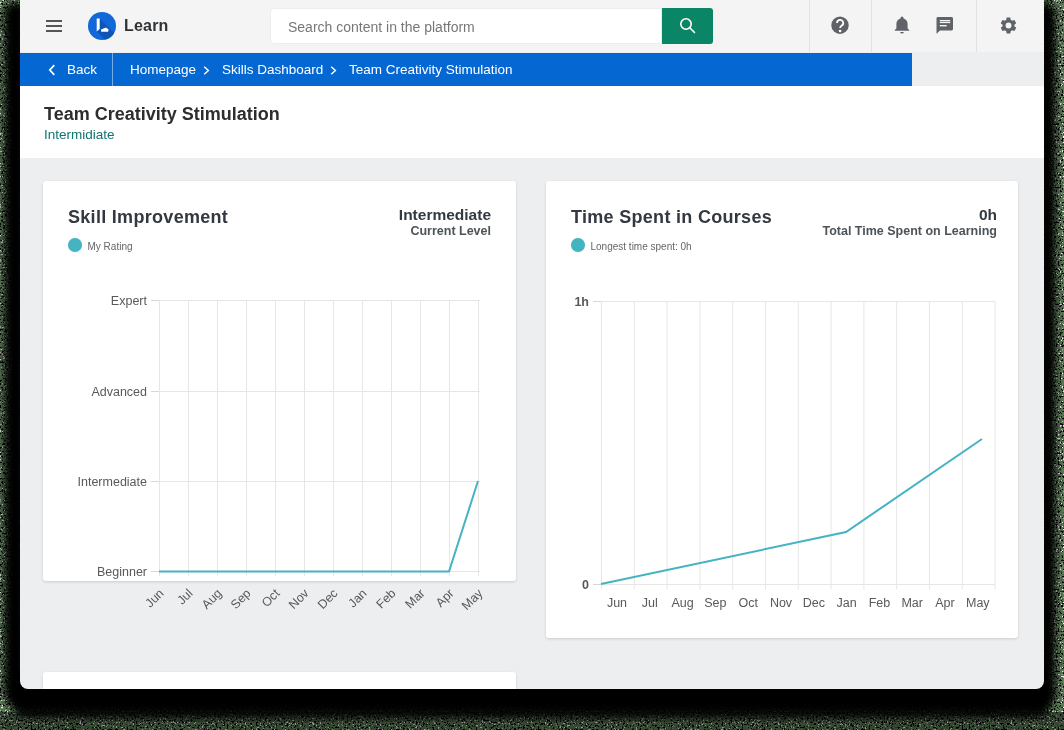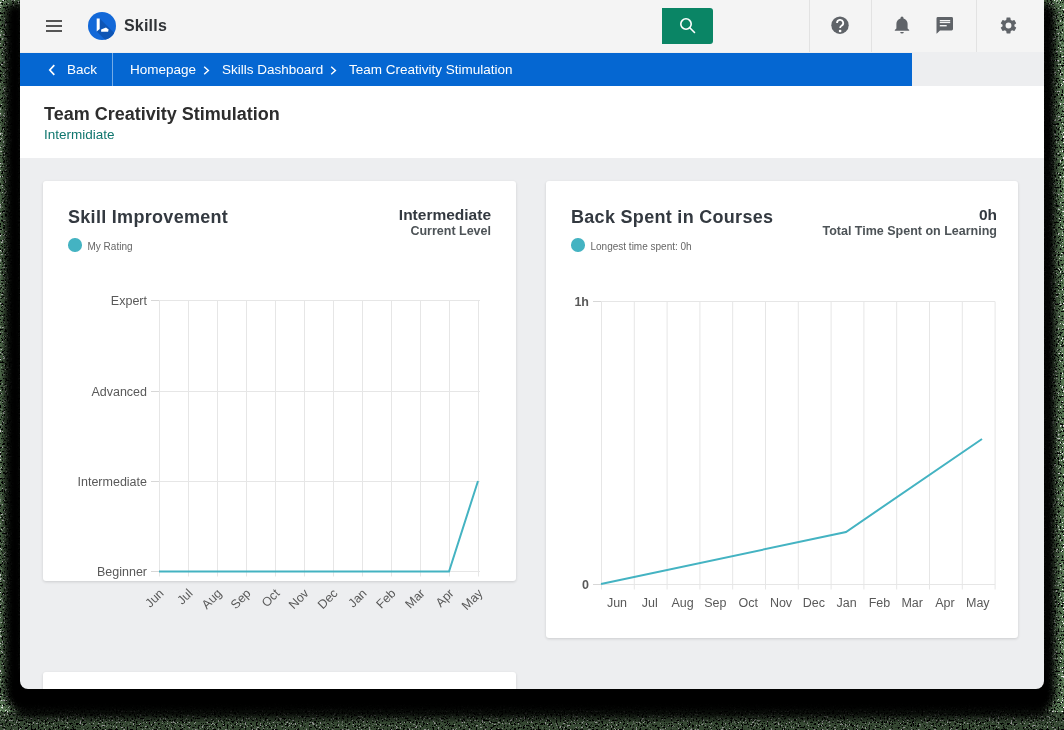--- a/index.html
+++ b/index.html
@@ -79,21 +79,24 @@
             <circle cx="14" cy="14" r="14"></circle>
           </clipPath>
         </defs>
       <circle cx="14" cy="14" r="14" fill="#1268d8"></circle>
       <g clip-path="url(#lc)">
         <path d="M11.7,6.4 L31.7,26.4 L28.7,39.4 L8.7,19.4 Z" fill="#0e55b5"></path>
       </g>
       <path d="M8.7,6.4 h3 v10.5 l-3,2.5 z" fill="#fff"></path>
       <path d="M13.1,17.4 l4.9,-1.9 2.6,2 -0.5,2.2 h-7 z" fill="#fff"></path>
     </svg>
-    <div class="brand">Skills</div>
+    <div class="brand">Learn</div>
+    <div class="search">
+        <span>Search content in the platform</span>
+      </div>
     <div class="searchbtn">
       <svg width="51" height="36" viewBox="0 0 51 36">
         <circle cx="24" cy="16" r="5.2" fill="none" stroke="#fff" stroke-width="1.6"></circle>
         <line x1="27.8" y1="19.8" x2="32.5" y2="24.5" stroke="#fff" stroke-width="1.6" stroke-linecap="round"></line>
       </svg>
     </div>
 
     <svg class="icon" style="left:809px;top:14px" width="22" height="22" viewBox="0 0 22 22">
       <circle cx="11" cy="11.2" r="8.7" fill="#5f6368"></circle>
       <path d="M8.0,8.9 a3.1,3.1 0 1 1 4.5,2.8 c-.85,.45 -1.3,.95 -1.3,1.95 v.3" stroke="#fff" stroke-width="1.8" fill="none"></path>
@@ -192,21 +195,21 @@
           <text x="295.5" y="413" transform="rotate(-45 295.5 413)">Dec</text>
           <text x="324.5" y="413" transform="rotate(-45 324.5 413)">Jan</text>
           <text x="353.5" y="413" transform="rotate(-45 353.5 413)">Feb</text>
           <text x="382.5" y="413" transform="rotate(-45 382.5 413)">Mar</text>
           <text x="411.5" y="413" transform="rotate(-45 411.5 413)">Apr</text>
           <text x="440.5" y="413" transform="rotate(-45 440.5 413)">May</text>
         </g>
     </svg>
   </div>
   <div id="card2" class="card">
-    <div class="ctitle">Back Spent in Courses</div>
+    <div class="ctitle">Time Spent in Courses</div>
     <div class="cright1" style="right:21px">0h</div>
     <div class="cright2" style="right:21px">Total Time Spent on Learning</div>
     <div class="legend"><span class="dot"></span>Longest time spent: 0h</div>
     <svg width="472" height="457" viewBox="0 0 472 457" style="position:absolute;left:0;top:0">
       <g stroke="#e6e6e6" stroke-width="1">
         <line x1="55" y1="120.5" x2="449" y2="120.5"></line>
         <line x1="55" y1="403.5" x2="449" y2="403.5"></line>
       </g>
       <g stroke="#d7d7d7" stroke-width="1">
         <line x1="47" y1="120.5" x2="55" y2="120.5"></line>

